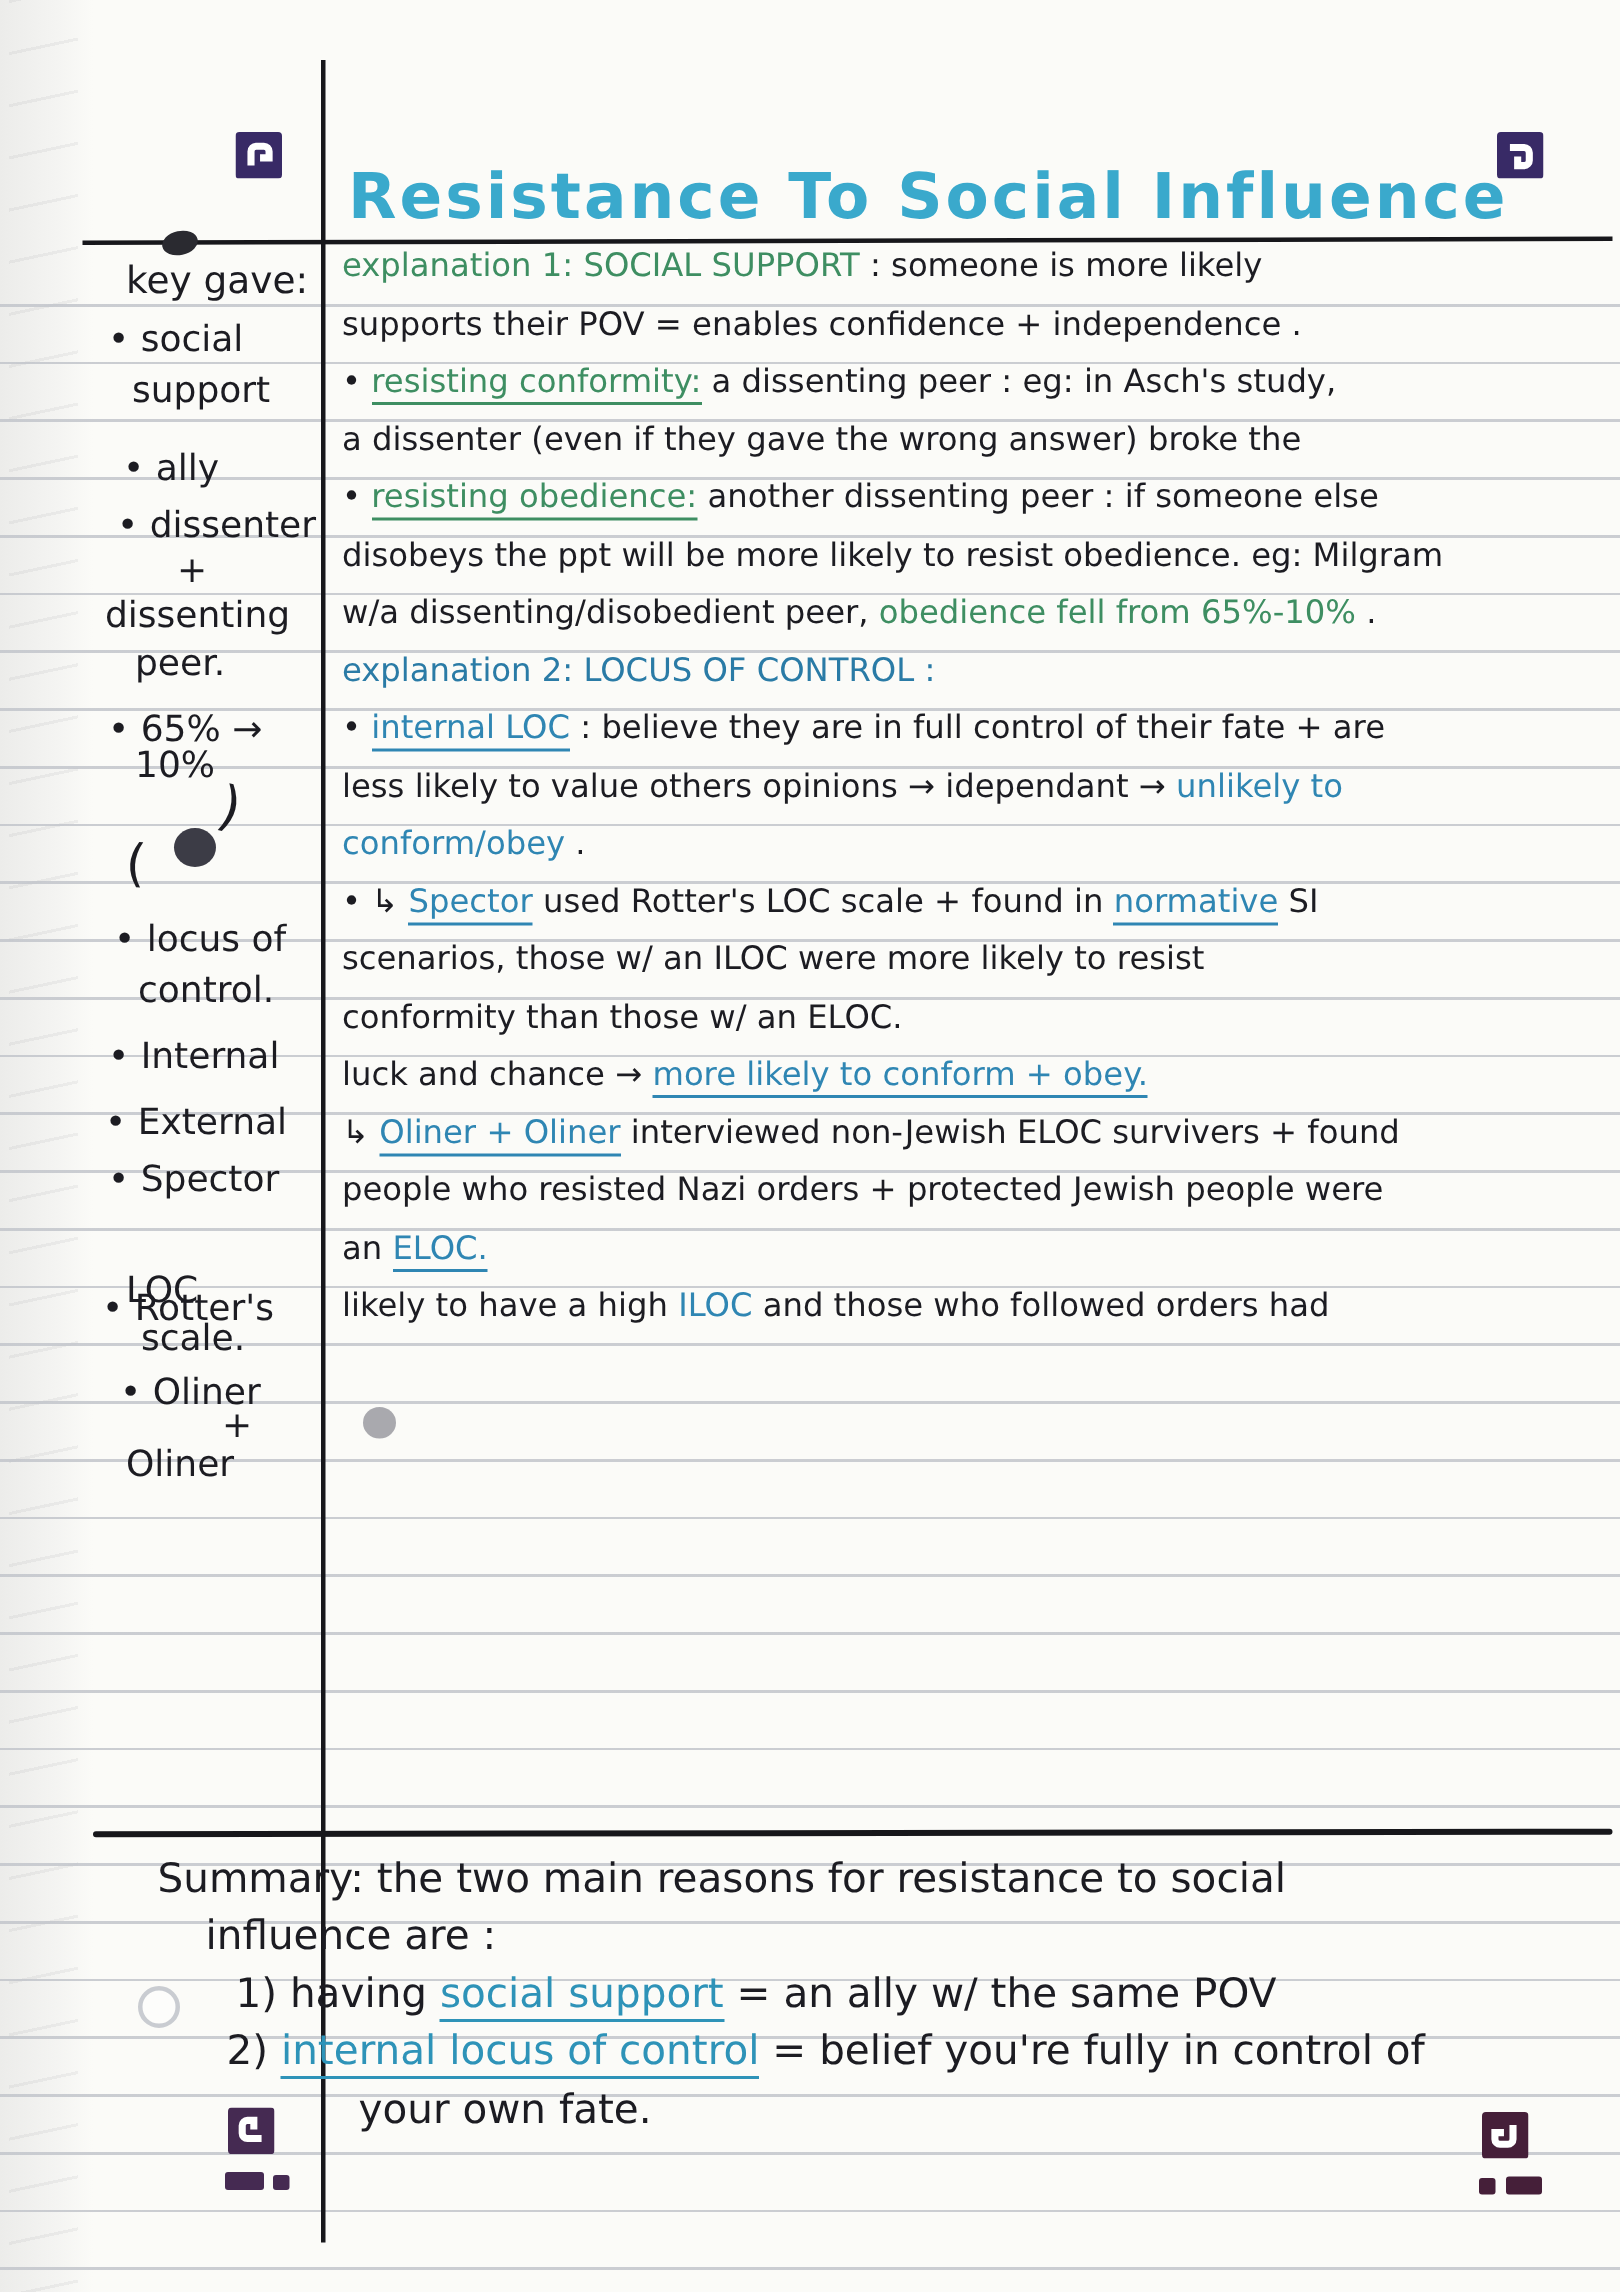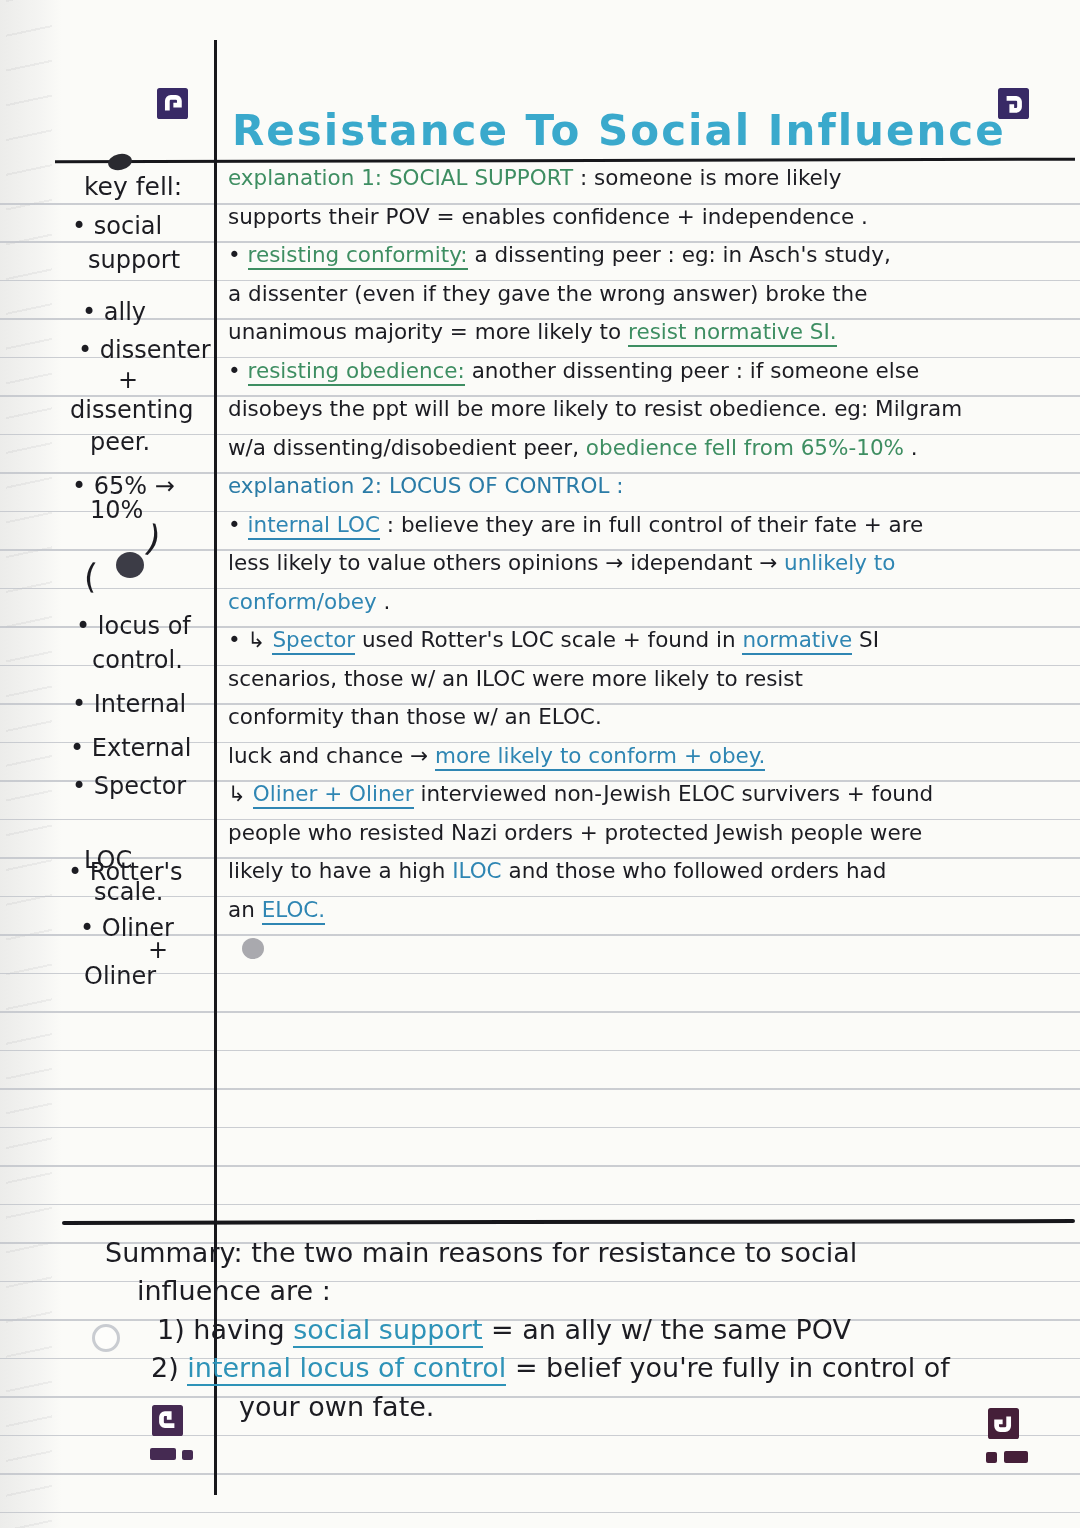--- a/index.html
+++ b/index.html
@@ -83,21 +83,21 @@
 
 <div class="edge-strip"></div>
 <div class="edge-marks"></div>
 <div class="rules"></div>
 <div class="topline"></div>
 <div class="marginline"></div>
 <div class="divider"></div>
 
 <div class="title">Resistance To Social Influence</div>
 
-<div class="kw-header">key fell:</div>
+<div class="kw-header">key gave:</div>
 <div id="keywords">
     <div class="kw-line" style="top: 212px; left: 72px;">• social</div>
     <div class="kw-line" style="top: 246px; left: 88px;">support</div>
     <div class="kw-line" style="top: 298px; left: 82px;">• ally</div>
     <div class="kw-line" style="top: 336px; left: 78px;">• dissenter</div>
     <div class="kw-line" style="top: 366px; left: 118px;">+</div>
     <div class="kw-line" style="top: 396px; left: 70px;">dissenting</div>
     <div class="kw-line" style="top: 428px; left: 90px;">peer.</div>
     <div class="kw-line" style="top: 472px; left: 72px;">• 65% →</div>
     <div class="kw-line" style="top: 496px; left: 90px;">10%</div>
@@ -112,36 +112,35 @@
     <div class="kw-line" style="top: 914px; left: 80px;">• Oliner</div>
     <div class="kw-line" style="top: 936px; left: 148px;">+</div>
     <div class="kw-line" style="top: 962px; left: 84px;">Oliner</div>
   </div>
 
 <div class="notes-body" id="notes-body">
     <div class="note-line"><span class="seg" style="color: rgb(62, 142, 98);">explanation 1: SOCIAL SUPPORT</span><span class="seg" style="color: rgb(28, 28, 34);"> : someone is more likely</span></div>
     <div class="note-line"><span class="seg" style="color: rgb(28, 28, 34);">supports their POV = enables confidence + independence .</span></div>
     <div class="note-line"><span class="seg" style="color: rgb(28, 28, 34);">• </span><span class="seg u" style="color: rgb(62, 142, 98);">resisting conformity:</span><span class="seg" style="color: rgb(28, 28, 34);"> a dissenting peer : eg: in Asch's study,</span></div>
     <div class="note-line"><span class="seg" style="color: rgb(28, 28, 34);">a dissenter (even if they gave the wrong answer) broke the</span></div>
-    <div class="note-line"><span class="seg" style="color: rgb(28, 28, 34);">unanimous majority = more likely to </span><span class="seg u" style="color: rgb(62, 142, 98);">resist normative SI.</span></div>
     <div class="note-line"><span class="seg" style="color: rgb(28, 28, 34);">• </span><span class="seg u" style="color: rgb(62, 142, 98);">resisting obedience:</span><span class="seg" style="color: rgb(28, 28, 34);"> another dissenting peer : if someone else</span></div>
     <div class="note-line"><span class="seg" style="color: rgb(28, 28, 34);">disobeys the ppt will be more likely to resist obedience. eg: Milgram</span></div>
     <div class="note-line"><span class="seg" style="color: rgb(28, 28, 34);">w/a dissenting/disobedient peer, </span><span class="seg" style="color: rgb(62, 142, 98);">obedience fell from 65%-10%</span><span class="seg" style="color: rgb(28, 28, 34);"> .</span></div>
     <div class="note-line"><span class="seg" style="color: rgb(42, 123, 166);">explanation 2: LOCUS OF CONTROL :</span></div>
     <div class="note-line"><span class="seg" style="color: rgb(28, 28, 34);">• </span><span class="seg u" style="color: rgb(47, 134, 179);">internal LOC</span><span class="seg" style="color: rgb(28, 28, 34);"> : believe they are in full control of their fate + are</span></div>
     <div class="note-line"><span class="seg" style="color: rgb(28, 28, 34);">less likely to value others opinions → idependant → </span><span class="seg" style="color: rgb(47, 134, 179);">unlikely to</span></div>
     <div class="note-line"><span class="seg" style="color: rgb(47, 134, 179);">conform/obey</span><span class="seg" style="color: rgb(28, 28, 34);"> .</span></div>
     <div class="note-line"><span class="seg" style="color: rgb(28, 28, 34);">• ↳ </span><span class="seg u" style="color: rgb(47, 134, 179);">Spector</span><span class="seg" style="color: rgb(28, 28, 34);"> used Rotter's LOC scale + found in </span><span class="seg u" style="color: rgb(47, 134, 179);">normative</span><span class="seg" style="color: rgb(28, 28, 34);"> SI</span></div>
     <div class="note-line"><span class="seg" style="color: rgb(28, 28, 34);">scenarios, those w/ an ILOC were more likely to resist</span></div>
     <div class="note-line"><span class="seg" style="color: rgb(28, 28, 34);">conformity than those w/ an ELOC.</span></div>
     <div class="note-line"><span class="seg" style="color: rgb(28, 28, 34);">luck and chance → </span><span class="seg u" style="color: rgb(47, 134, 179);">more likely to conform + obey.</span></div>
     <div class="note-line"><span class="seg" style="color: rgb(28, 28, 34);">↳ </span><span class="seg u" style="color: rgb(47, 134, 179);">Oliner + Oliner</span><span class="seg" style="color: rgb(28, 28, 34);"> interviewed non-Jewish ELOC survivers + found</span></div>
     <div class="note-line"><span class="seg" style="color: rgb(28, 28, 34);">people who resisted Nazi orders + protected Jewish people were</span></div>
+    <div class="note-line"><span class="seg" style="color: rgb(28, 28, 34);">an </span><span class="seg u" style="color: rgb(47, 134, 179);">ELOC.</span></div>
     <div class="note-line"><span class="seg" style="color: rgb(28, 28, 34);">likely to have a high </span><span class="seg" style="color: rgb(47, 134, 179);">ILOC</span><span class="seg" style="color: rgb(28, 28, 34);"> and those who followed orders had</span></div>
-    <div class="note-line"><span class="seg" style="color: rgb(28, 28, 34);">an </span><span class="seg u" style="color: rgb(47, 134, 179);">ELOC.</span></div>
   </div>
 <div class="summary-body" id="summary-body">
     <div class="summary-line" style="padding-left: 0px;"><span class="seg" style="color: rgb(28, 28, 34);">Summary: the two main reasons for resistance to social</span></div>
     <div class="summary-line" style="padding-left: 32px;"><span class="seg" style="color: rgb(28, 28, 34);">influence are :</span></div>
     <div class="summary-line" style="padding-left: 52px;"><span class="seg" style="color: rgb(28, 28, 34);">1) having </span><span class="seg u" style="color: rgb(46, 147, 184);">social support</span><span class="seg" style="color: rgb(28, 28, 34);"> = an ally w/ the same POV</span></div>
     <div class="summary-line" style="padding-left: 46px;"><span class="seg" style="color: rgb(28, 28, 34);">2) </span><span class="seg u" style="color: rgb(46, 147, 184);">internal locus of control</span><span class="seg" style="color: rgb(28, 28, 34);"> = belief you're fully in control of</span></div>
     <div class="summary-line" style="padding-left: 134px;"><span class="seg" style="color: rgb(28, 28, 34);">your own fate.</span></div>
   </div>
 
 <div class="stray stray-curve">)</div>

